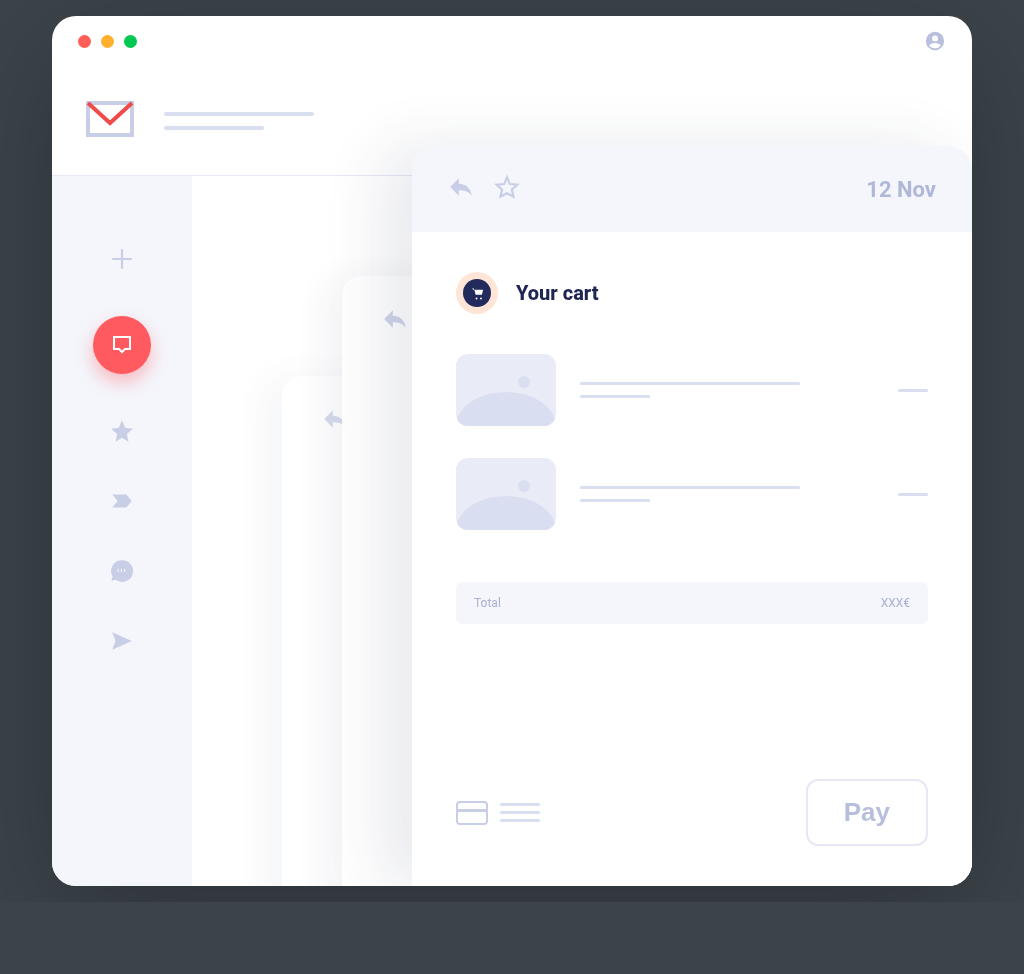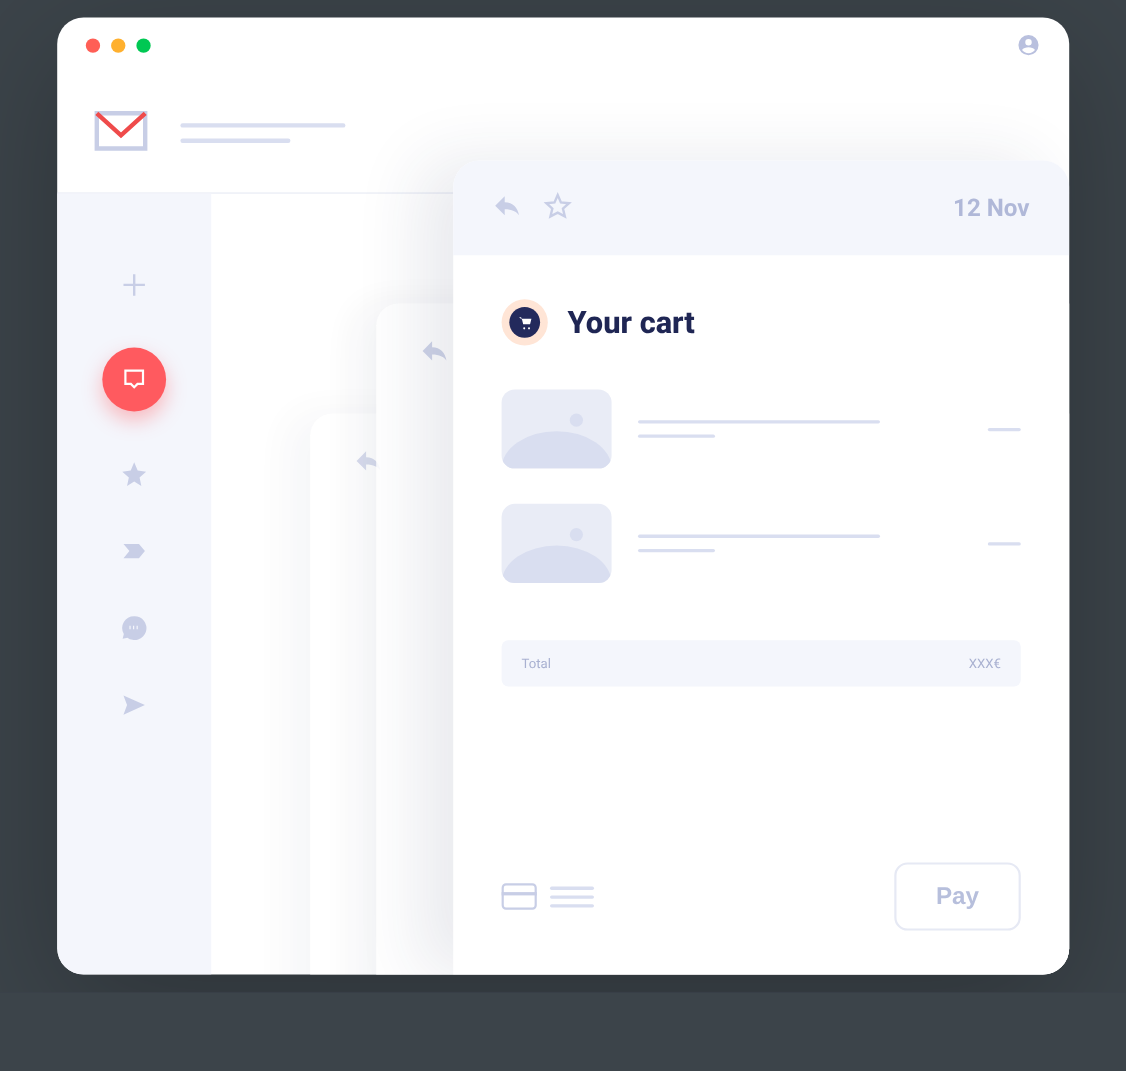--- a/index.html
+++ b/index.html
@@ -111,21 +111,21 @@
   .cart-title-row{display:flex;align-items:center;gap:18px;margin-bottom:40px;}
   .cart-badge{
     width:42px;height:42px;border-radius:50%;background:#ffe5d6;
     display:flex;align-items:center;justify-content:center;position:relative;
   }
   .cart-badge .inner{
     width:28px;height:28px;border-radius:50%;background:#232a5c;
     display:flex;align-items:center;justify-content:center;
   }
   .cart-badge svg{width:15px;height:15px;fill:#fff;}
-  .cart-title{font-weight:800;font-size:28px;color:var(--ink);}
+  .cart-title{font-weight:800;font-size:20px;color:var(--ink);}
 
   .item{display:flex;align-items:center;gap:24px;margin-bottom:32px;}
   .thumb{
     width:100px;height:72px;border-radius:12px;background:var(--muted3);
     position:relative;overflow:hidden;
   }
   .thumb::after{
     content:"";position:absolute;bottom:0;left:0;right:0;height:34px;
     background:var(--muted2);border-radius:50% 50% 0 0 / 100% 100% 0 0;
   }
@@ -149,21 +149,21 @@
     margin-top:auto;display:flex;align-items:center;justify-content:space-between;
     padding-top:40px;
   }
   .card-method{display:flex;align-items:center;gap:12px;color:var(--muted);}
   .cc{width:32px;height:24px;border:2px solid var(--muted);border-radius:4px;position:relative;}
   .cc::before{content:"";position:absolute;left:-2px;right:-2px;top:6px;height:3px;background:var(--muted);}
   .method-lines{display:flex;flex-direction:column;gap:5px;}
   .method-lines span{display:block;width:40px;height:3px;background:var(--muted2);border-radius:2px;}
   .pay-btn{
     border:2px solid var(--border);background:transparent;border-radius:12px;
-    padding:16px 36px;font-size:22px;font-weight:700;color:#b7bfdc;cursor:pointer;
+    padding:16px 36px;font-size:26px;font-weight:700;color:#b7bfdc;cursor:pointer;
   }
 </style>
 </head>
 <body>
 
 <div class="stage">
   <div class="window-wrap">
     <div class="window">
 
       <div class="titlebar">

